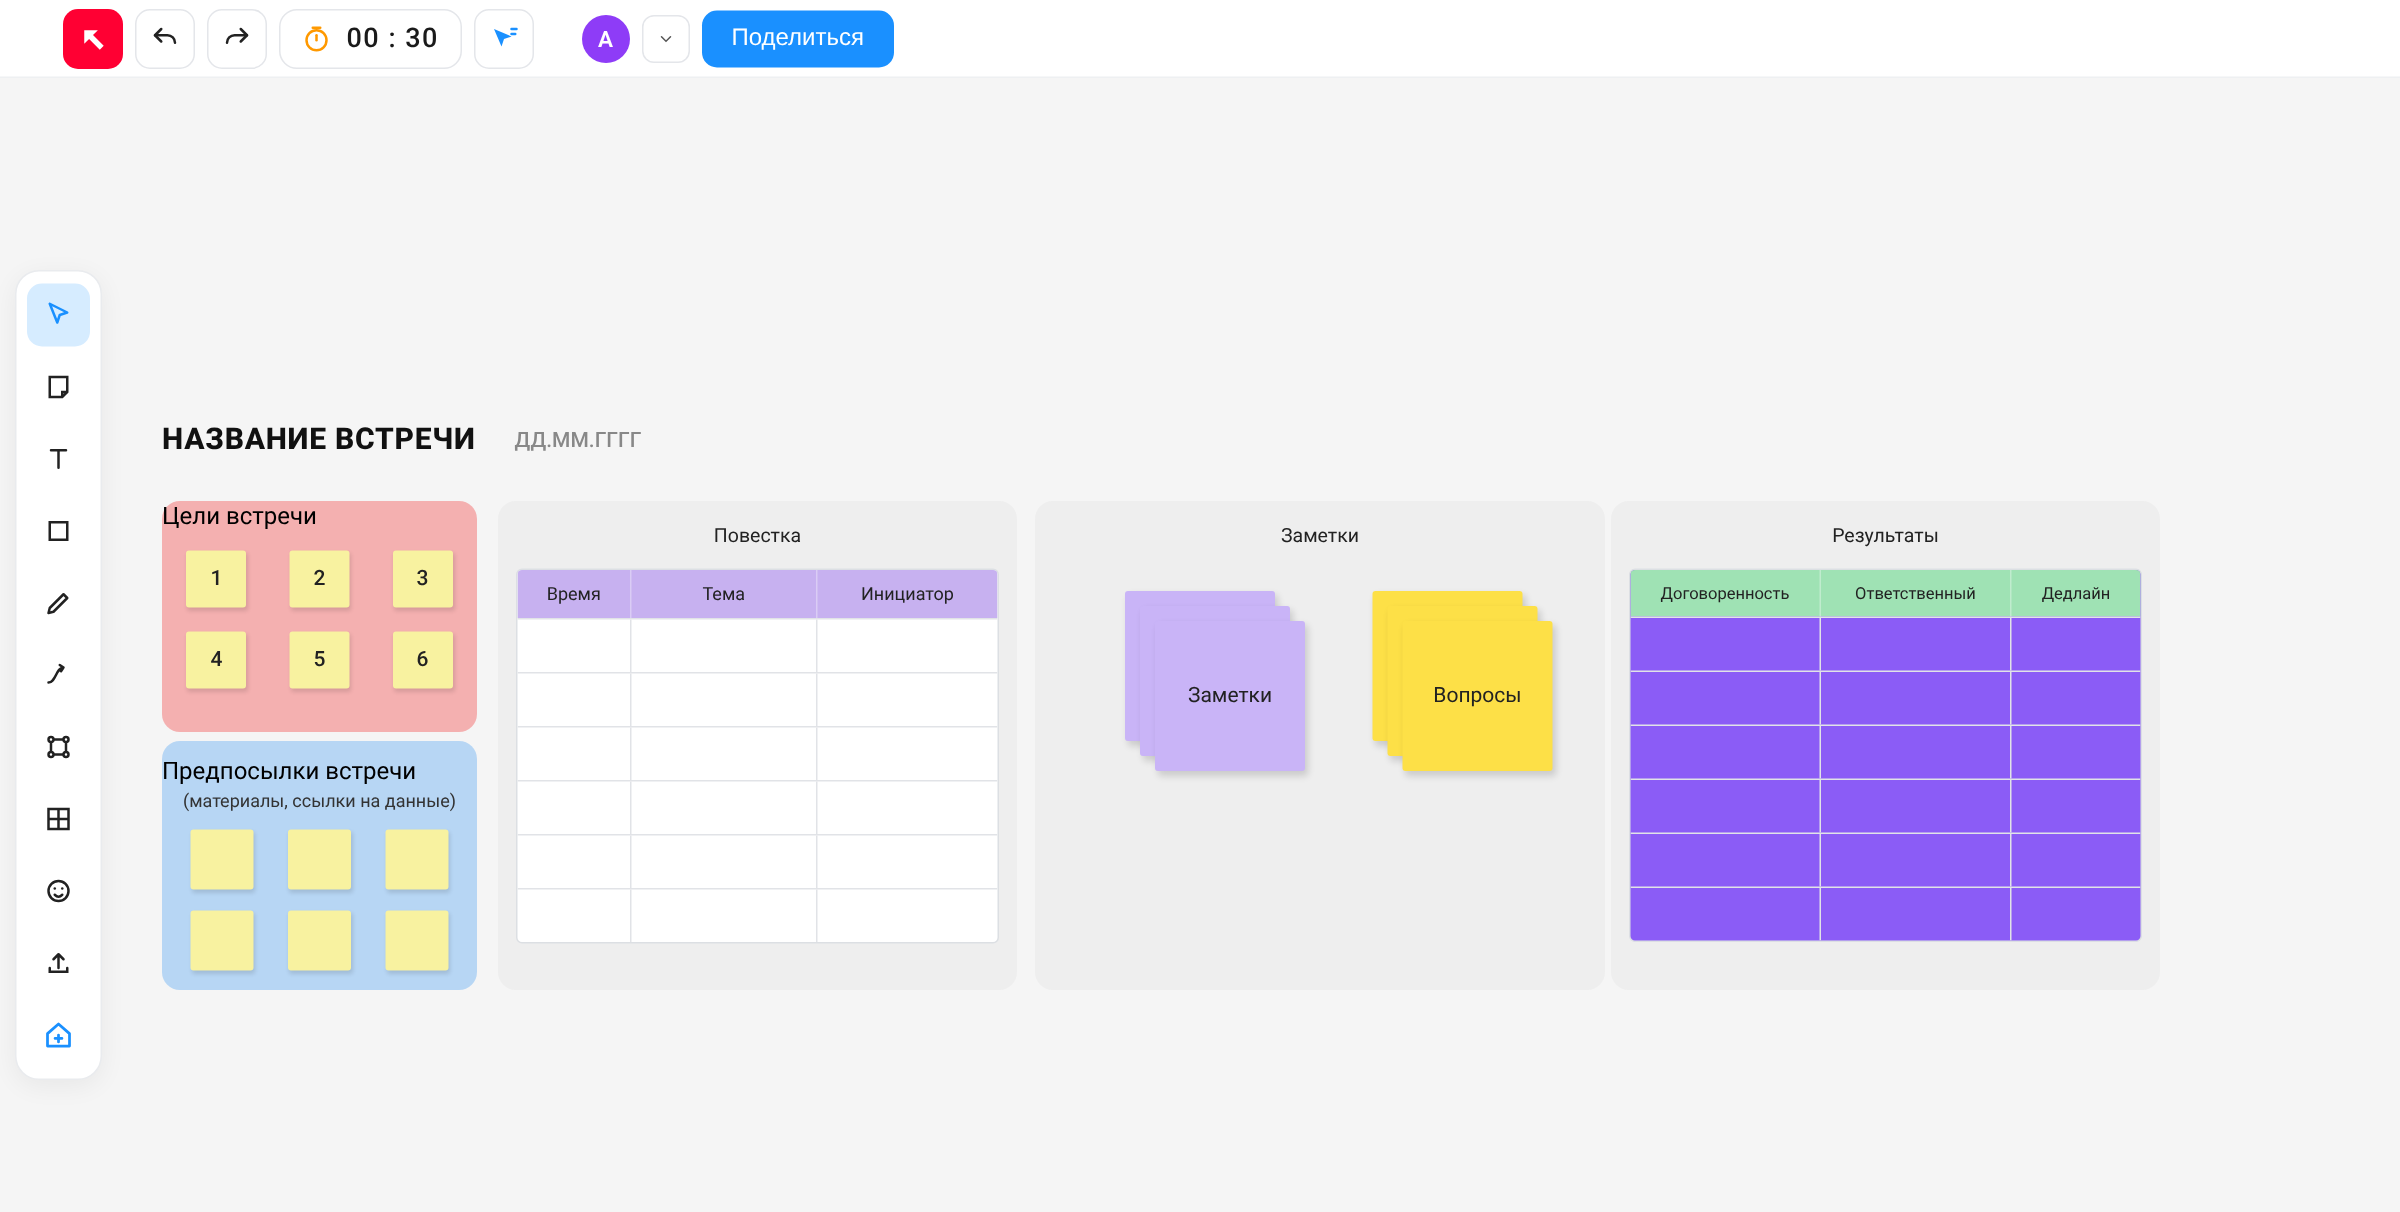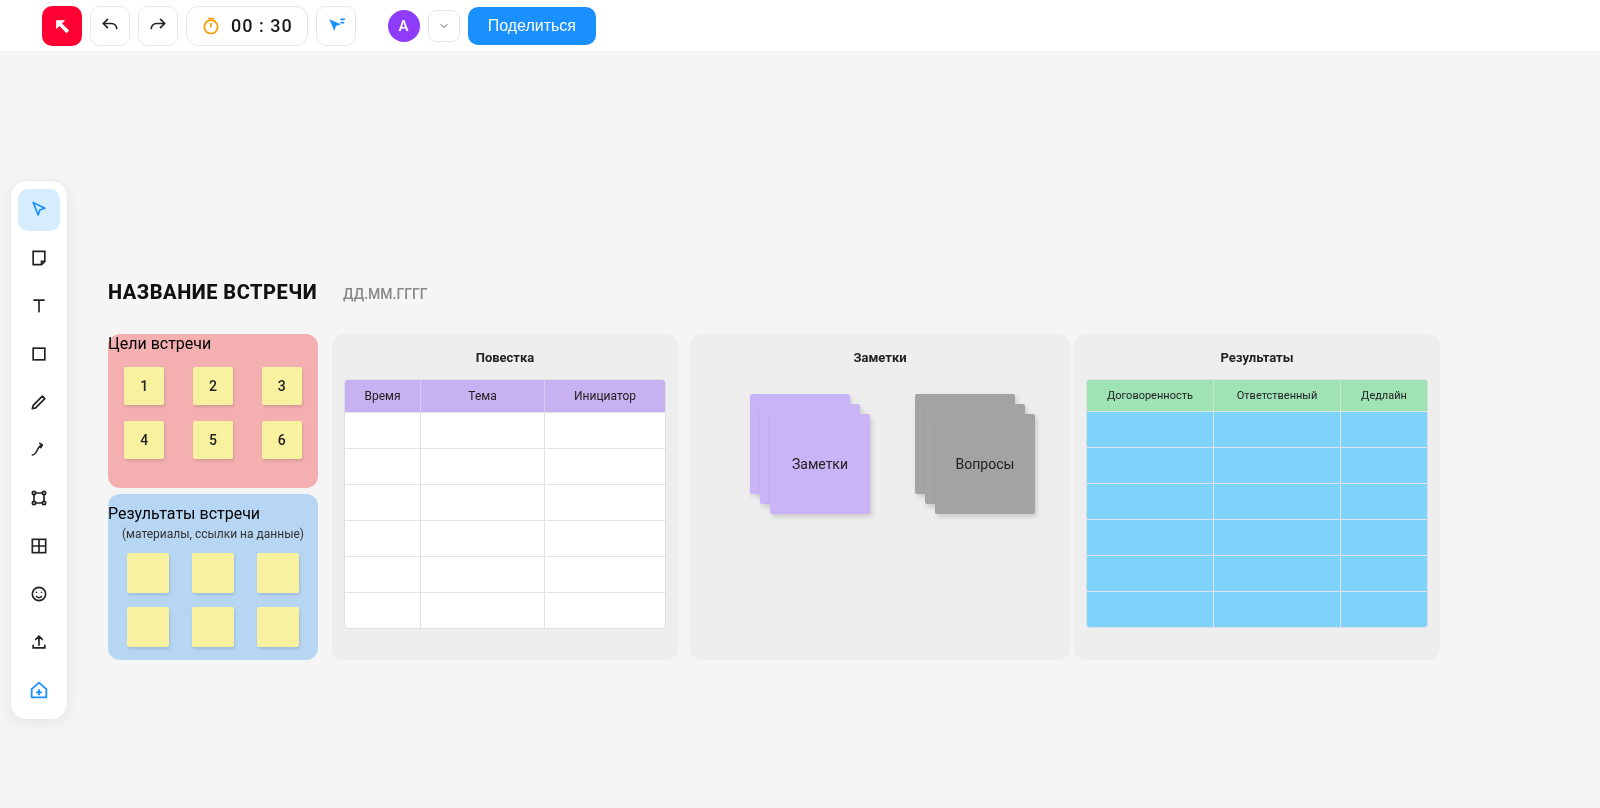--- a/index.html
+++ b/index.html
@@ -83,21 +83,21 @@
 
   .meeting-header {
     position: absolute; left: 108px; top: 280px;
     display: flex; align-items: flex-end; gap: 26px; justify-content: center;
   }
   .meeting-title { font-size: 20px; font-weight: 800; color: #111; letter-spacing: 0.5px; }
   .meeting-date  { font-size: 14px; color: #888; font-weight: 500; position: relative; top: -2px; }
 
   
   .panel { position: absolute; top: 334px; height: 326px; border-radius: 12px; }
-  .panel .panel-title { text-align: center; font-size: 13px; font-weight: 700; color: #222; padding-top: 16px; }
+  .panel .panel-title { text-align: center; font-size: 13px; font-weight: 400; color: #222; padding-top: 16px; }
 
   
   .goals { left: 108px; width: 210px; height: 154px; background: #f4b0b0; border-radius: 12px; }
   .goals-grid { padding: 14px 16px 0 16px; display: grid; grid-template-columns: repeat(3,1fr); gap: 16px 28px; justify-items: center;}
   .num-sticky {
     width: 40px; height: 38px; background: #f8f2a0; border-radius: 2px;
     display:flex; align-items:center; justify-content:center;
     font-size:14px; font-weight:500; color:#222;
     box-shadow: 1px 2px 3px rgba(0,0,0,0.12);
   }
@@ -123,25 +123,25 @@
   
   .notes { left: 690px; width: 380px; background: #eeeeee; }
   .note-stack { position: absolute; }
   .note {
     position: absolute; width: 100px; height: 100px; border-radius: 2px;
     display:flex; align-items:center; justify-content:center;
     font-size: 14px; color:#222;
     box-shadow: 2px 3px 5px rgba(0,0,0,0.15);
   }
   .note.purple { background: #c9b4f7; }
-  .note.orange { background: #a3a3a3; }
+  .note.orange { background: #fde047; }
 
   
   .results { left: 1074px; width: 366px; background: #eeeeee; }
-  .res-table { margin: 14px 12px 0 12px; border: 1px solid #dcdfe3; border-radius: 4px; overflow:hidden; background:#7dd3fc;}
+  .res-table { margin: 14px 12px 0 12px; border: 1px solid #dcdfe3; border-radius: 4px; overflow:hidden; background:#8b5cf6;}
   .res-head { display: grid; grid-template-columns: 1fr 1fr 86px; background: #9fe2b4; }
   .res-head div { font-size: 11px; padding: 9px 6px; text-align: center; color:#222; border-right:1px solid rgba(255,255,255,0.35);}
   .res-head div:last-child{border-right:none;}
   .res-row { display: grid; grid-template-columns: 1fr 1fr 86px; height: 36px; border-top:1px solid #e1e3e7;}
   .res-row div{border-right:1px solid #e1e3e7;}
   .res-row div:last-child{border-right:none;}
 
   svg { display: block; }
 </style>
 </head>
@@ -281,21 +281,21 @@
       <div class="num-sticky">1</div>
       <div class="num-sticky">2</div>
       <div class="num-sticky">3</div>
       <div class="num-sticky">4</div>
       <div class="num-sticky">5</div>
       <div class="num-sticky">6</div>
     </div>
   </div>
 
   <div class="prereq" style="top:442px;">
-    <div class="panel-title">Результаты встречи</div>
+    <div class="panel-title">Предпосылки встречи</div>
     <div class="sub">(материалы, ссылки на данные)</div>
     <div class="prereq-grid">
       <div class="blank-sticky"></div>
       <div class="blank-sticky"></div>
       <div class="blank-sticky"></div>
       <div class="blank-sticky"></div>
       <div class="blank-sticky"></div>
       <div class="blank-sticky"></div>
     </div>
   </div>

